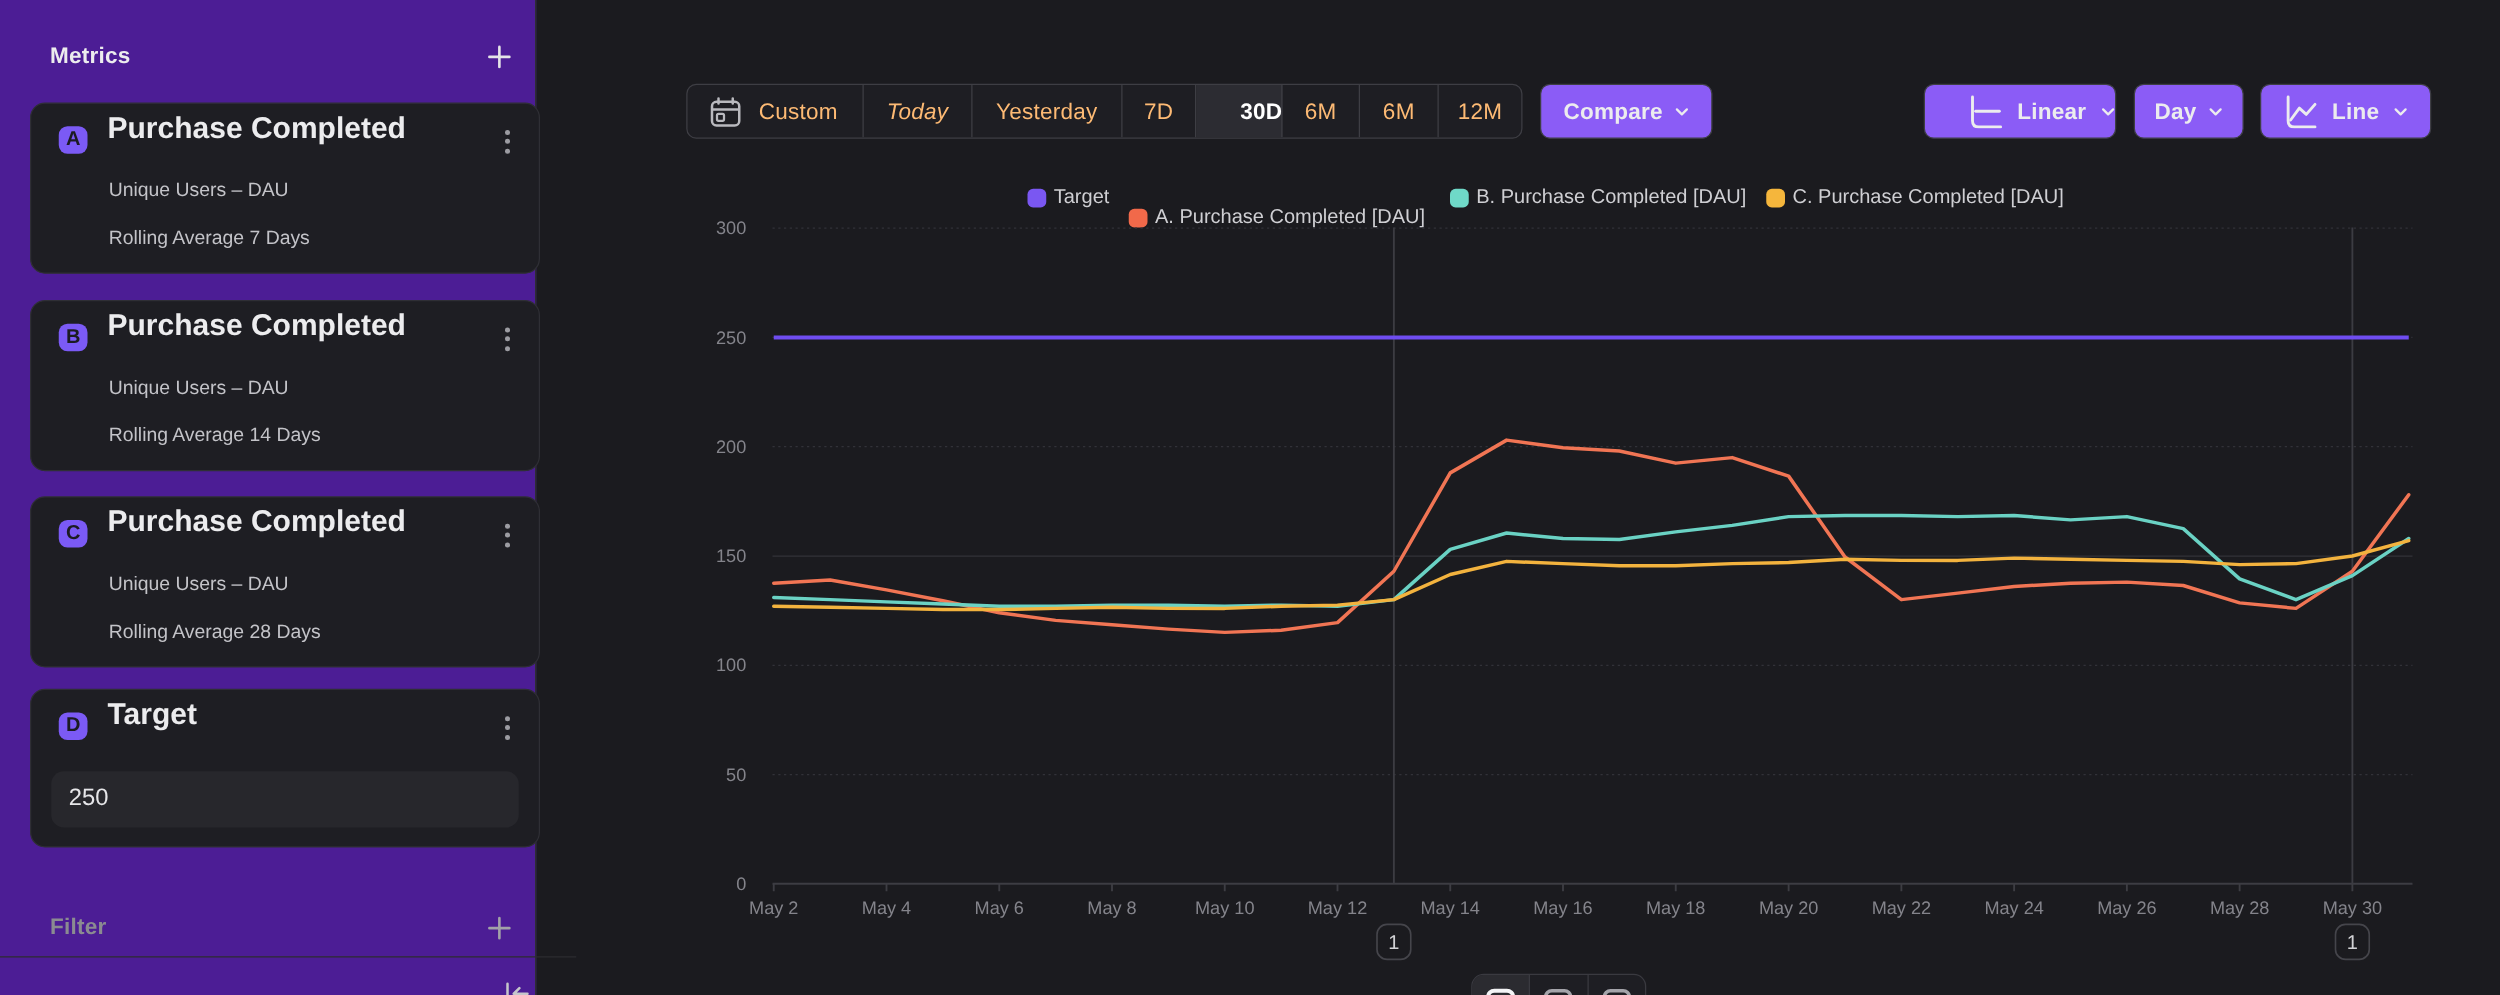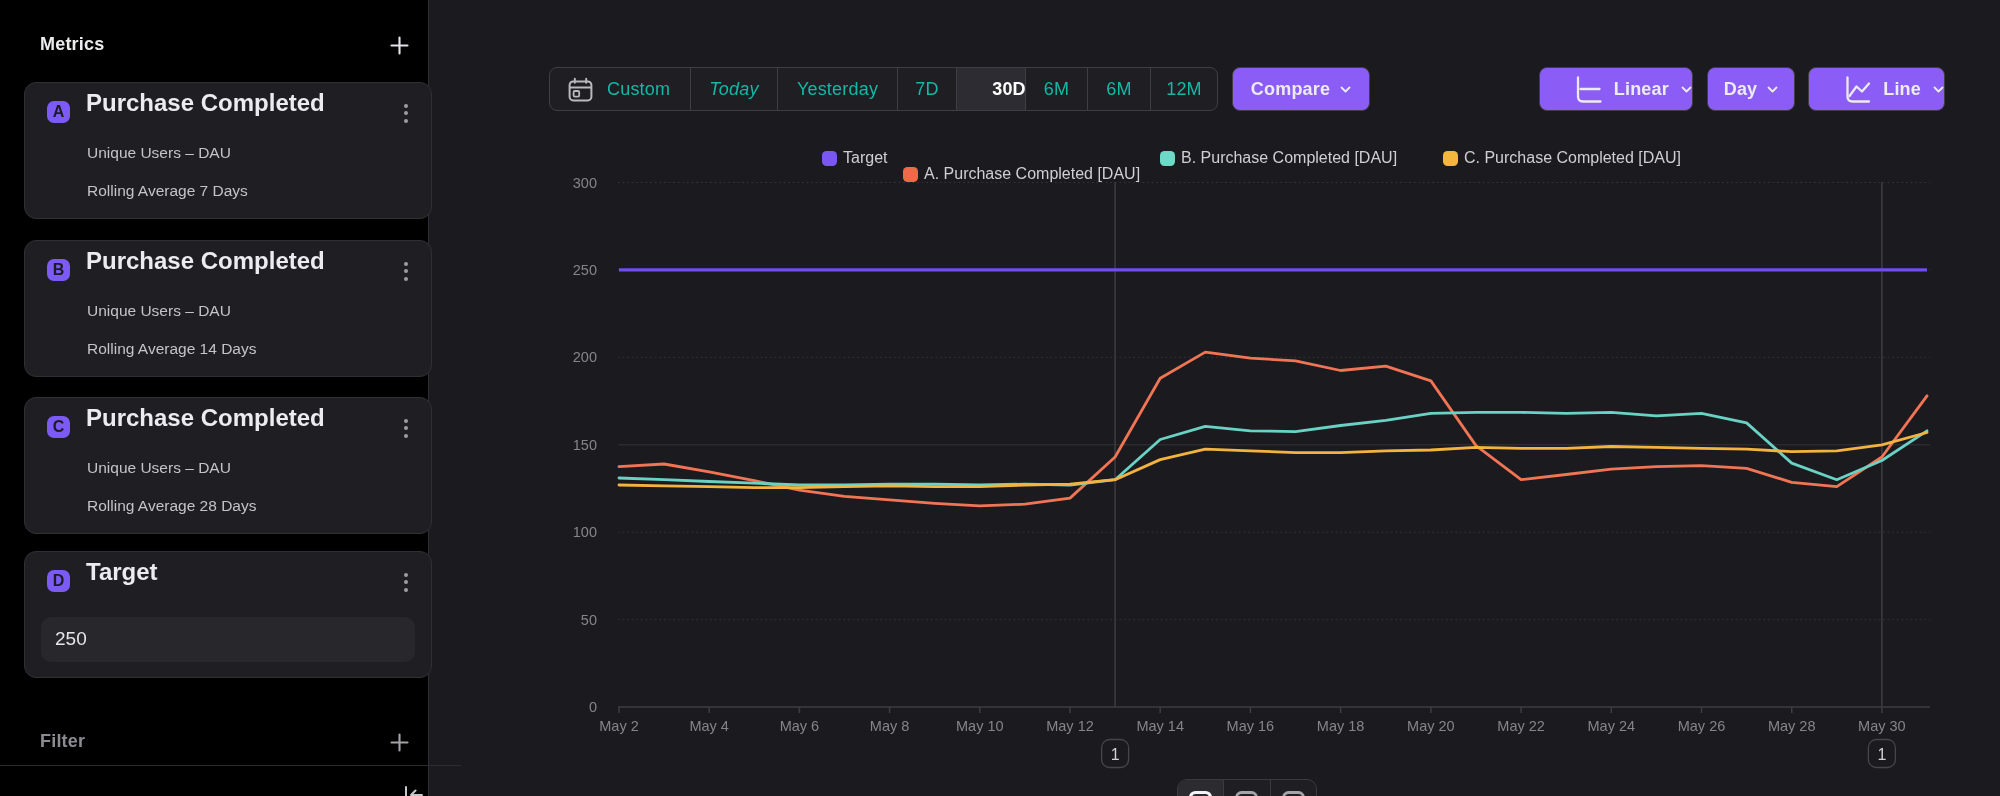--- a/index.html
+++ b/index.html
@@ -1,31 +1,31 @@
 <!DOCTYPE html>
 <html><head>
 <meta charset="utf-8">
 <style>
   * { margin:0; padding:0; box-sizing:border-box; -webkit-font-smoothing:antialiased; }
   html,body { width:2000px; height:796px; background:#1b1b1f; font-family:"Liberation Sans",sans-serif; overflow:hidden; position:relative; }
   .abs { position:absolute; }
   
-  #sidebar { position:absolute; left:0; top:0; width:429px; height:796px; border-right:1px solid #2e2e33; background:#000000; }
+  #sidebar { position:absolute; left:0; top:0; width:429px; height:796px; border-right:1px solid #2e2e33; background:#4c1d95; }
   .sec-title { position:absolute; left:40px; font-size:18px; font-weight:700; color:#ececee; letter-spacing:.2px; }
   .card { position:absolute; left:24px; width:408px; border:1px solid #2f2f35; border-radius:12px; background:#1e1e23; }
   .badge { position:absolute; left:22px; top:18px; width:23px; height:22px; border-radius:7px; background:#7b5af5; color:#1b1b22; font-size:16px; font-weight:700; display:flex; align-items:center; justify-content:center; }
   .card-title { position:absolute; left:61px; top:6px; font-size:24px; font-weight:700; color:#ececee; }
   .card-l2 { position:absolute; left:62px; top:61px; font-size:15.5px; color:#c3c3c8; }
   .card-l3 { position:absolute; left:62px; top:99px; font-size:15.5px; color:#c3c3c8; }
   .kebab { position:absolute; right:23px; top:21px; width:4px; }
   .kebab i { display:block; width:3.8px; height:3.8px; border-radius:50%; background:#9c9ca2; margin-bottom:3.6px; }
   .input { position:absolute; left:16px; top:65px; width:374px; height:45px; background:#27272c; border-radius:10px; color:#e6e6e9; font-size:19px; line-height:44px; padding-left:14px; }
   
   .seg { position:absolute; left:549px; top:67px; height:44px; display:flex; border:1px solid #3e3e44; border-radius:8px; background:#1e1e23; overflow:hidden; }
-  .seg .it { height:100%; display:flex; align-items:center; justify-content:center; color:#14b8a6; font-size:18px; letter-spacing:0.2px; border-right:1px solid #3e3e44; }
+  .seg .it { height:100%; display:flex; align-items:center; justify-content:center; color:#fdba74; font-size:18px; letter-spacing:0.2px; border-right:1px solid #3e3e44; }
   .seg .it:last-child { border-right:none; }
   .seg .active { background:#2c2c32; color:#fff; font-weight:700;padding-left:36px; }
   .btn { position:absolute; top:67px; height:44px; border:1px solid #3e3e44; border-radius:8px; background:#8b5cf6; display:flex; align-items:center; justify-content:center; color:#ececee; font-size:18px; letter-spacing:0.2px; font-weight:700; gap:10px; }
   .chev { width:11px; height:11px; flex:0 0 auto; }
   
   .lg { position:absolute; top:150px; height:16px; display:flex; align-items:center; gap:6px; }
   .sw { width:15px; height:15px; border-radius:4.5px; flex:0 0 auto; }
   .lg span { font-size:16px; color:#cfcfd3; white-space:nowrap; }
   
   #miniseg { position:absolute; left:1177px; top:779px; width:140px; height:40px; border:1px solid #3a3a40; border-radius:10px; background:#1e1e23; display:flex; overflow:hidden; }
@@ -128,21 +128,21 @@
     Linear
     <svg class="chev" viewBox="0 0 11 11" fill="none">
       <path d="M1.5 3.5 L5.5 7.5 L9.5 3.5" stroke="#ececee" stroke-width="1.8" stroke-linecap="round" stroke-linejoin="round"></path>
     </svg>
   </div>
   <div class="btn" style="left:1707px; width:88px;">Day
     <svg class="chev" viewBox="0 0 11 11" fill="none">
       <path d="M1.5 3.5 L5.5 7.5 L9.5 3.5" stroke="#ececee" stroke-width="1.8" stroke-linecap="round" stroke-linejoin="round"></path>
     </svg>
   </div>
-  <div class="btn" style="left:1808px; width:137px; gap:12px;justify-content:flex-end;">
+  <div class="btn" style="left:1808px; width:137px; gap:12px;">
     <svg width="27" height="27" viewBox="0 0 27 27" fill="none">
       <path d="M3.5 1.5 V20.5 Q3.5 25.5 8.5 25.5 H25" stroke="#ececee" stroke-width="2.3" stroke-linecap="round"></path>
       <path d="M5.5 20 L12.5 10.5 L18 15.5 L25 7.5" stroke="#ececee" stroke-width="2.3" stroke-linecap="round" stroke-linejoin="round"></path>
     </svg>
     Line
     <svg class="chev" viewBox="0 0 11 11" fill="none">
       <path d="M1.5 3.5 L5.5 7.5 L9.5 3.5" stroke="#ececee" stroke-width="1.8" stroke-linecap="round" stroke-linejoin="round"></path>
     </svg>
   </div>
 
@@ -151,21 +151,21 @@
     <span>Target</span>
   </div>
   <div class="lg" style="left:903px;margin-top:16px;">
     <div class="sw" style="background:#f1694a;"></div>
     <span>A. Purchase Completed [DAU]</span>
   </div>
   <div class="lg" style="left:1160px;">
     <div class="sw" style="background:#6fd9c8;"></div>
     <span>B. Purchase Completed [DAU]</span>
   </div>
-  <div class="lg" style="left:1413px;margin-left:30px;">
+  <div class="lg" style="left:1413px;">
     <div class="sw" style="background:#f5b63c;"></div>
     <span>C. Purchase Completed [DAU]</span>
   </div>
 
   <svg width="2000" height="796" viewBox="0 0 2000 796" style="position:absolute;left:0;top:0;" font-family="Liberation Sans, sans-serif">
 <line x1="618" y1="182.5" x2="1930" y2="182.5" stroke="#323238" stroke-width="1" stroke-dasharray="1.8 2.8"></line>
 <line x1="618" y1="269.9" x2="1930" y2="269.9" stroke="#323238" stroke-width="1" stroke-dasharray="1.8 2.8"></line>
 <line x1="618" y1="357.3" x2="1930" y2="357.3" stroke="#323238" stroke-width="1" stroke-dasharray="1.8 2.8"></line>
 <line x1="618" y1="532.2" x2="1930" y2="532.2" stroke="#323238" stroke-width="1" stroke-dasharray="1.8 2.8"></line>
 <line x1="618" y1="619.6" x2="1930" y2="619.6" stroke="#323238" stroke-width="1" stroke-dasharray="1.8 2.8"></line>

